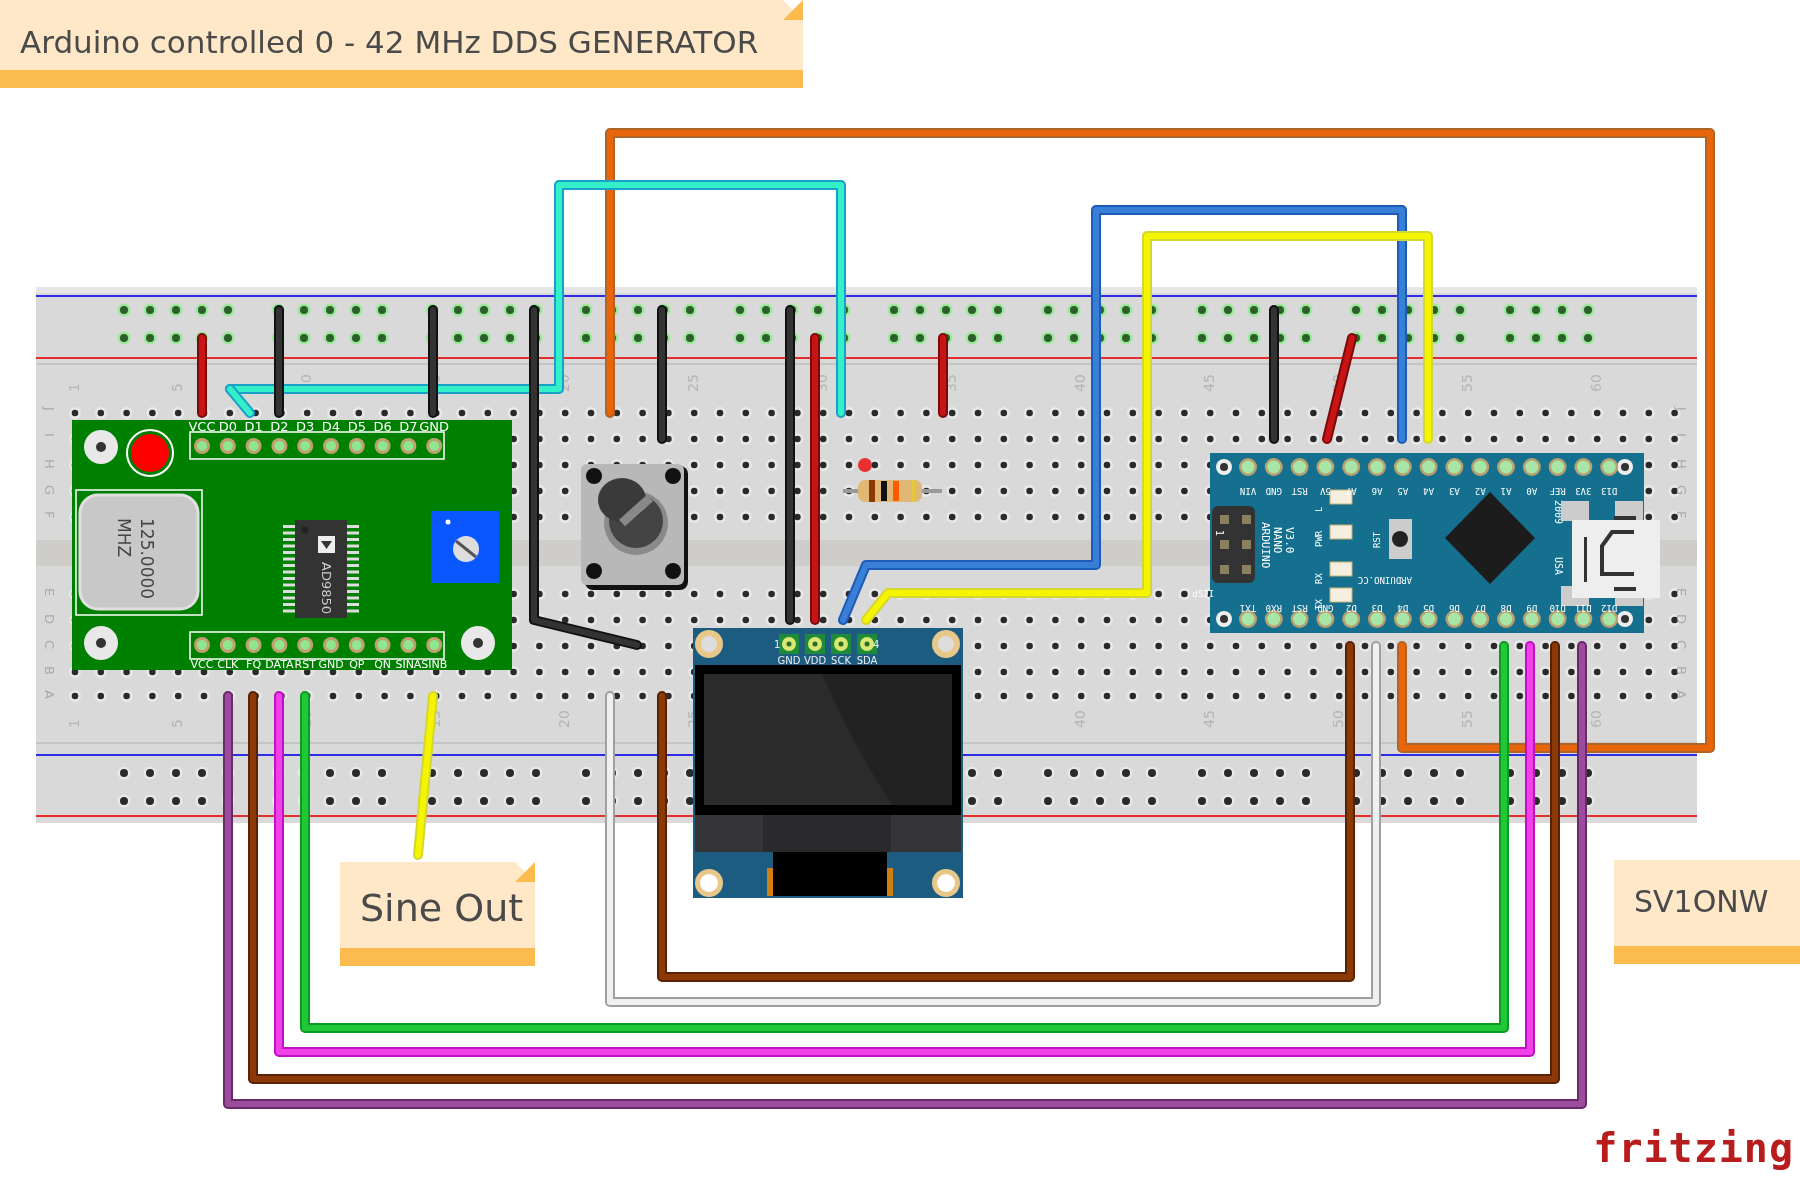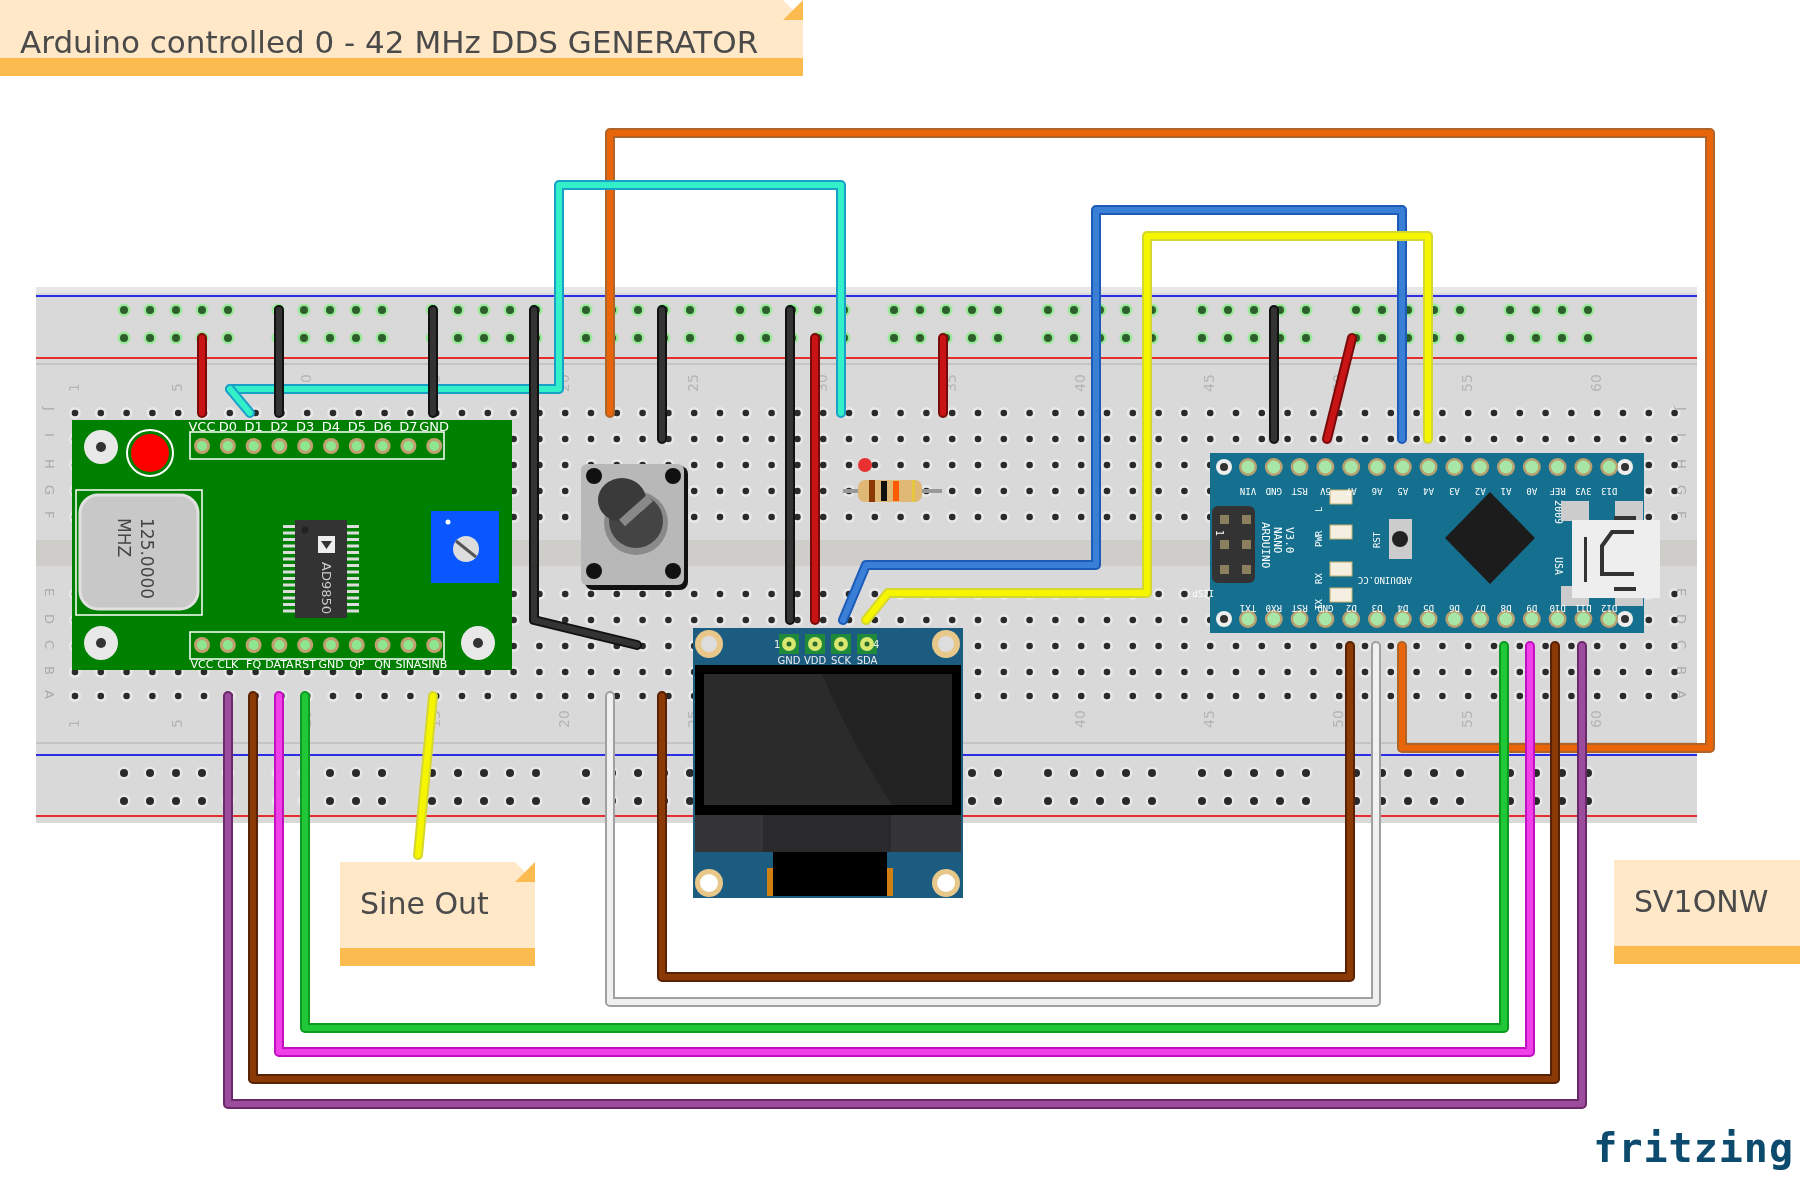--- a/index.html
+++ b/index.html
@@ -3,21 +3,21 @@
 <meta charset="utf-8">
 <style>
   html,body{margin:0;padding:0;background:#fff;}
   body{width:1800px;height:1181px;position:relative;overflow:hidden;font-family:"DejaVu Sans",sans-serif;}
   #canvas{position:absolute;left:0;top:0;}
   .note{position:absolute;background:#ffe8c8;}
   .note .bar{position:absolute;left:0;right:0;bottom:0;height:18px;background:#fbbb4f;}
   .note .fold{position:absolute;right:0;top:0;width:0;height:0;border-left:20px solid transparent;border-top:20px solid #fff;}
   .note .fold2{position:absolute;right:0;top:0;width:0;height:0;border-right:20px solid #fbbb4f;border-top:20px solid transparent;}
   .note .txt{position:absolute;color:#4a4a4a;font-family:"DejaVu Sans",sans-serif;white-space:nowrap;}
-  .fritzing{position:absolute;right:6px;bottom:10px;color:#0c4a6e;font-family:"DejaVu Sans Mono",monospace;font-size:40px;font-weight:bold;letter-spacing:1px;}
+  .fritzing{position:absolute;right:6px;bottom:10px;color:#b91c1c;font-family:"DejaVu Sans Mono",monospace;font-size:40px;font-weight:bold;letter-spacing:1px;}
 </style>
 </head>
 <body>
 
 <svg id="canvas" width="1800" height="1181" viewBox="0 0 1800 1181">
 
   <g id="breadboard">
     <rect x="36" y="287" width="1661" height="536" fill="#d9d9d9"></rect>
     <rect x="36" y="287" width="1661" height="6" fill="#e6e6e6"></rect>
     <line x1="36" y1="296" x2="1697" y2="296" stroke="#2d2de6" stroke-width="2"></line>
@@ -2101,31 +2101,31 @@
         <text x="1609.2" y="597" font-size="9" fill="#fff" text-anchor="middle" font-family="DejaVu Sans Mono, monospace" transform="rotate(180 1609.2 601)">D12</text>
       </g>
   </g>
 
   <g id="wires-top">
       <path d="M230 389 L250 413" fill="none" stroke="#1aa0c8" stroke-width="10" stroke-linejoin="round" stroke-linecap="round"></path>
       <path d="M230 389 L250 413" fill="none" stroke="#33f0c8" stroke-width="6" stroke-linejoin="round" stroke-linecap="round"></path>
     </g>
 </svg>
 
-<div class="note" style="left:0;top:0;width:803px;height:76px;">
+<div class="note" style="left:0;top:0;width:803px;height:88px;">
   <div class="fold"></div>
   <div class="fold2"></div>
   <div class="txt" style="left:20px;top:24px;font-size:31px;">Arduino controlled 0 - 42 MHz DDS GENERATOR</div>
   <div class="bar"></div>
 </div>
 
 <div class="note" style="left:340px;top:862px;width:195px;height:104px;">
   <div class="fold"></div>
   <div class="fold2"></div>
-  <div class="txt" style="left:20px;top:24px;font-size:30px;">Sine Out</div>
+  <div class="txt" style="left:20px;top:24px;font-size:38px;">Sine Out</div>
   <div class="bar"></div>
 </div>
 
 <div class="note" style="left:1614px;top:860px;width:211px;height:104px;">
   <div class="fold"></div>
   <div class="fold2"></div>
   <div class="txt" style="left:20px;top:24px;font-size:30px;">SV1ONW</div>
   <div class="bar"></div>
 </div>
 

